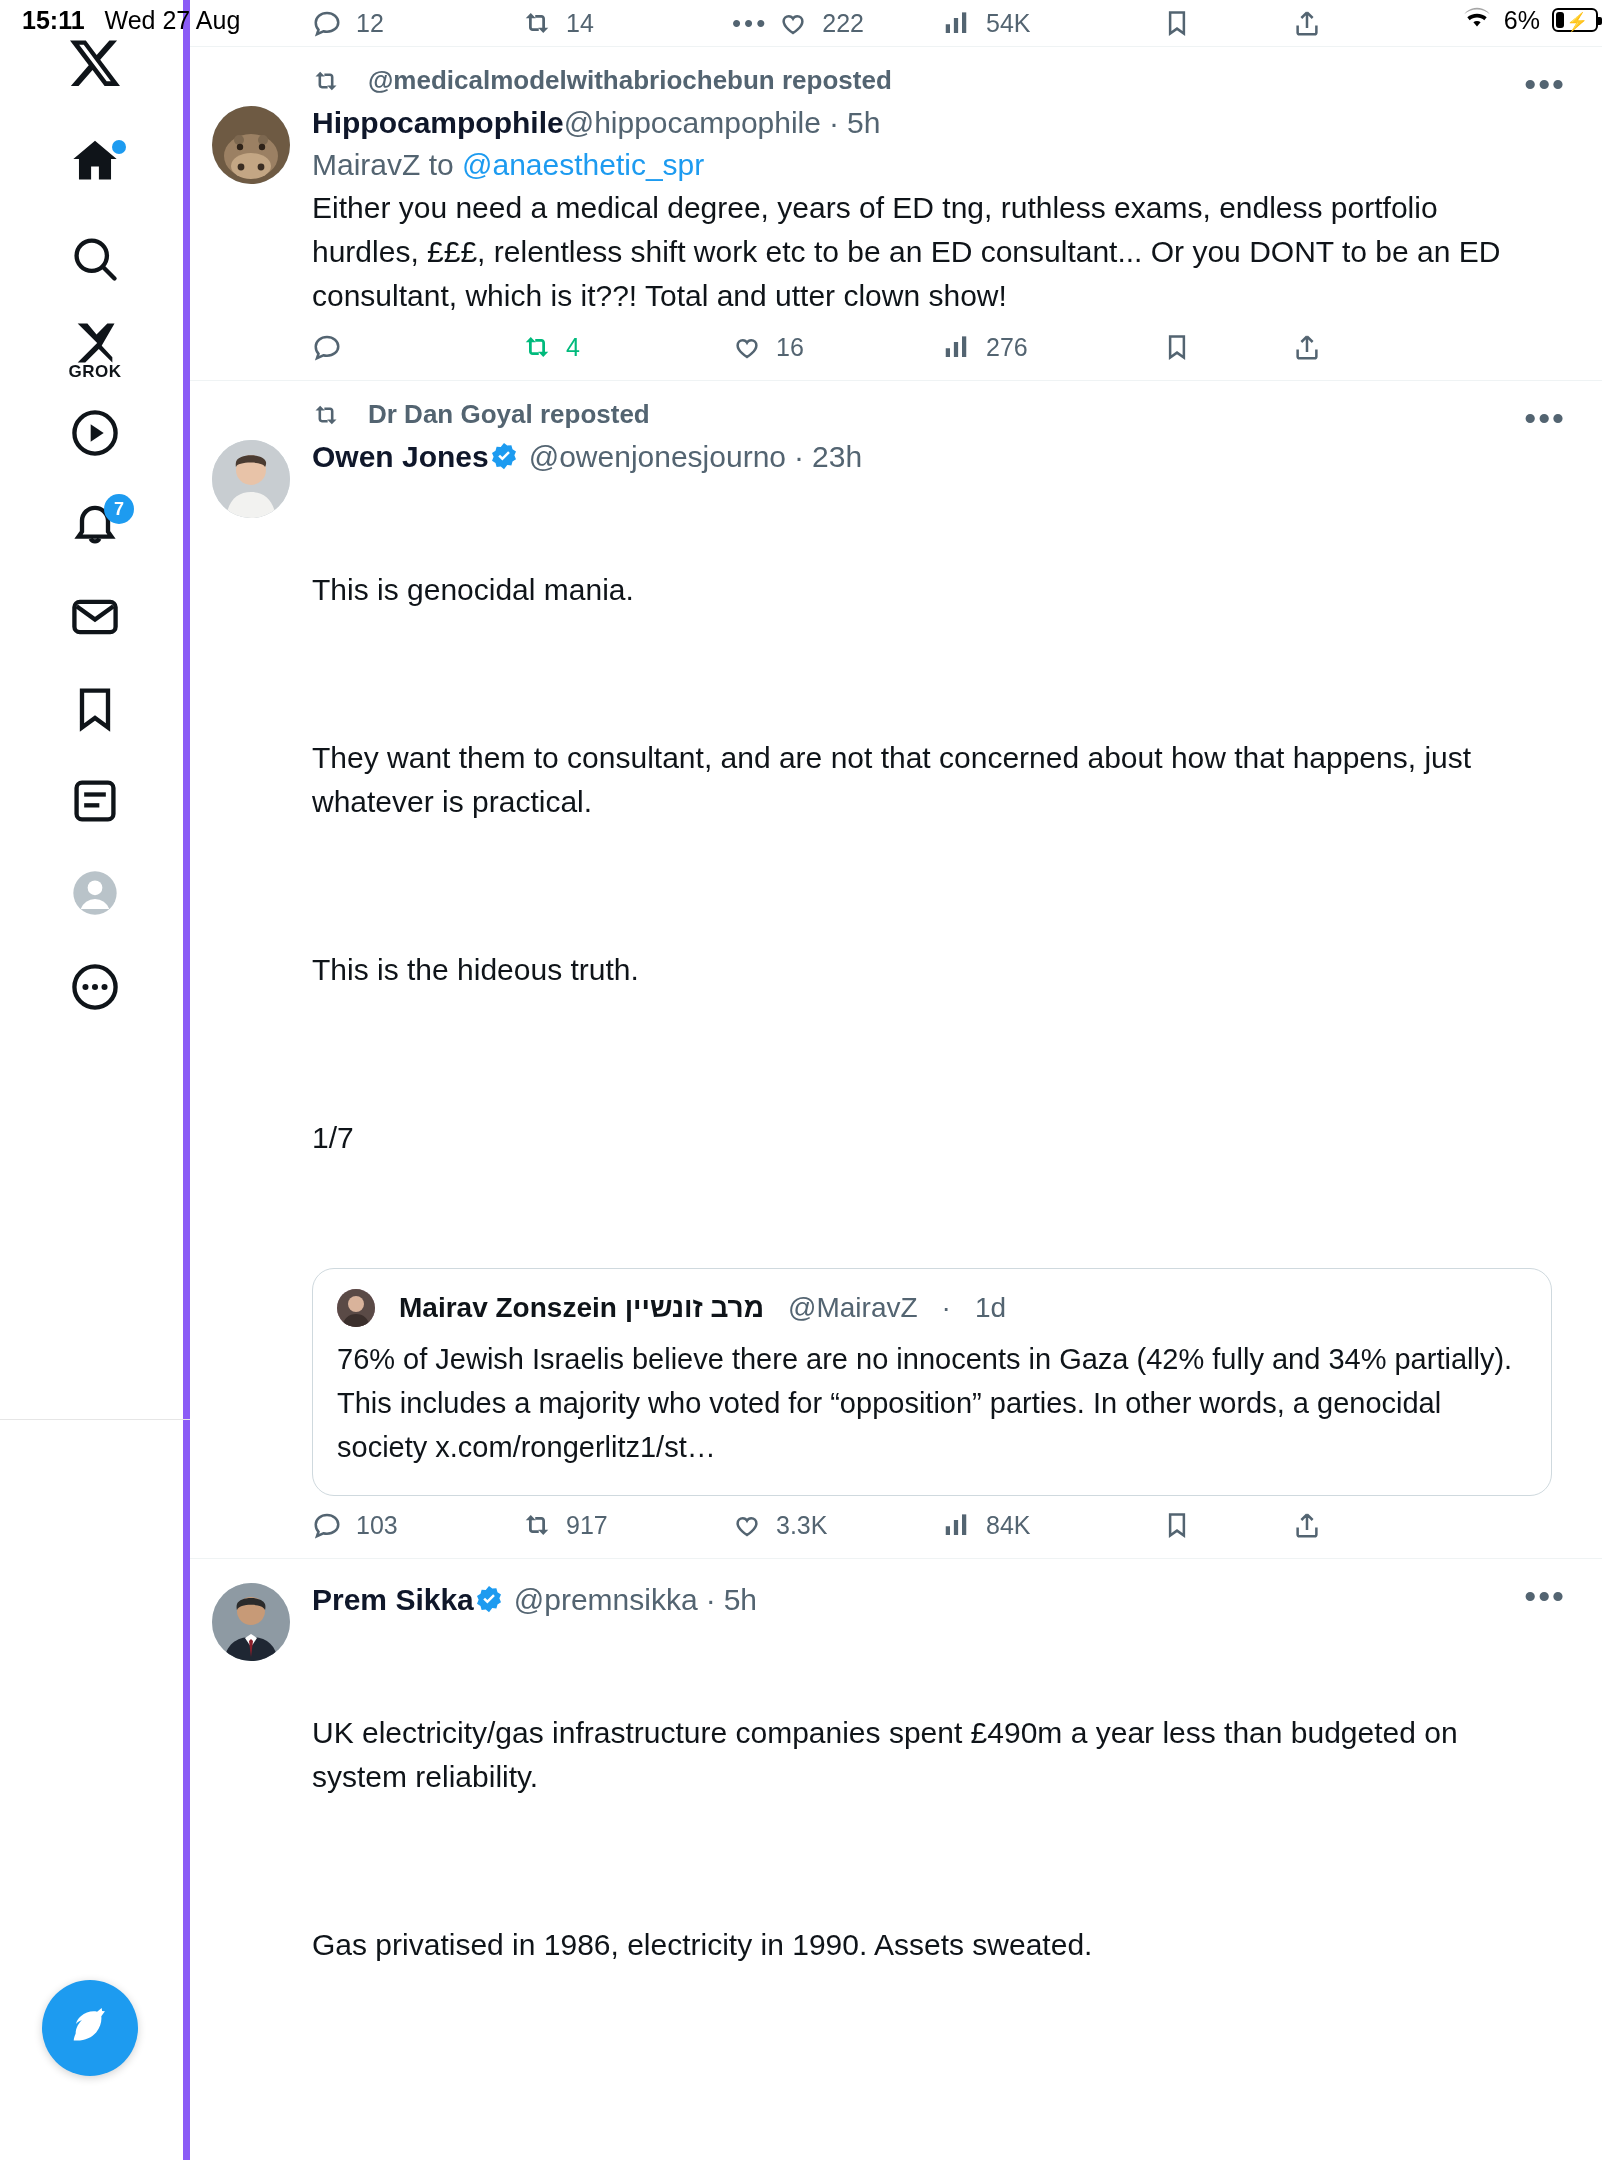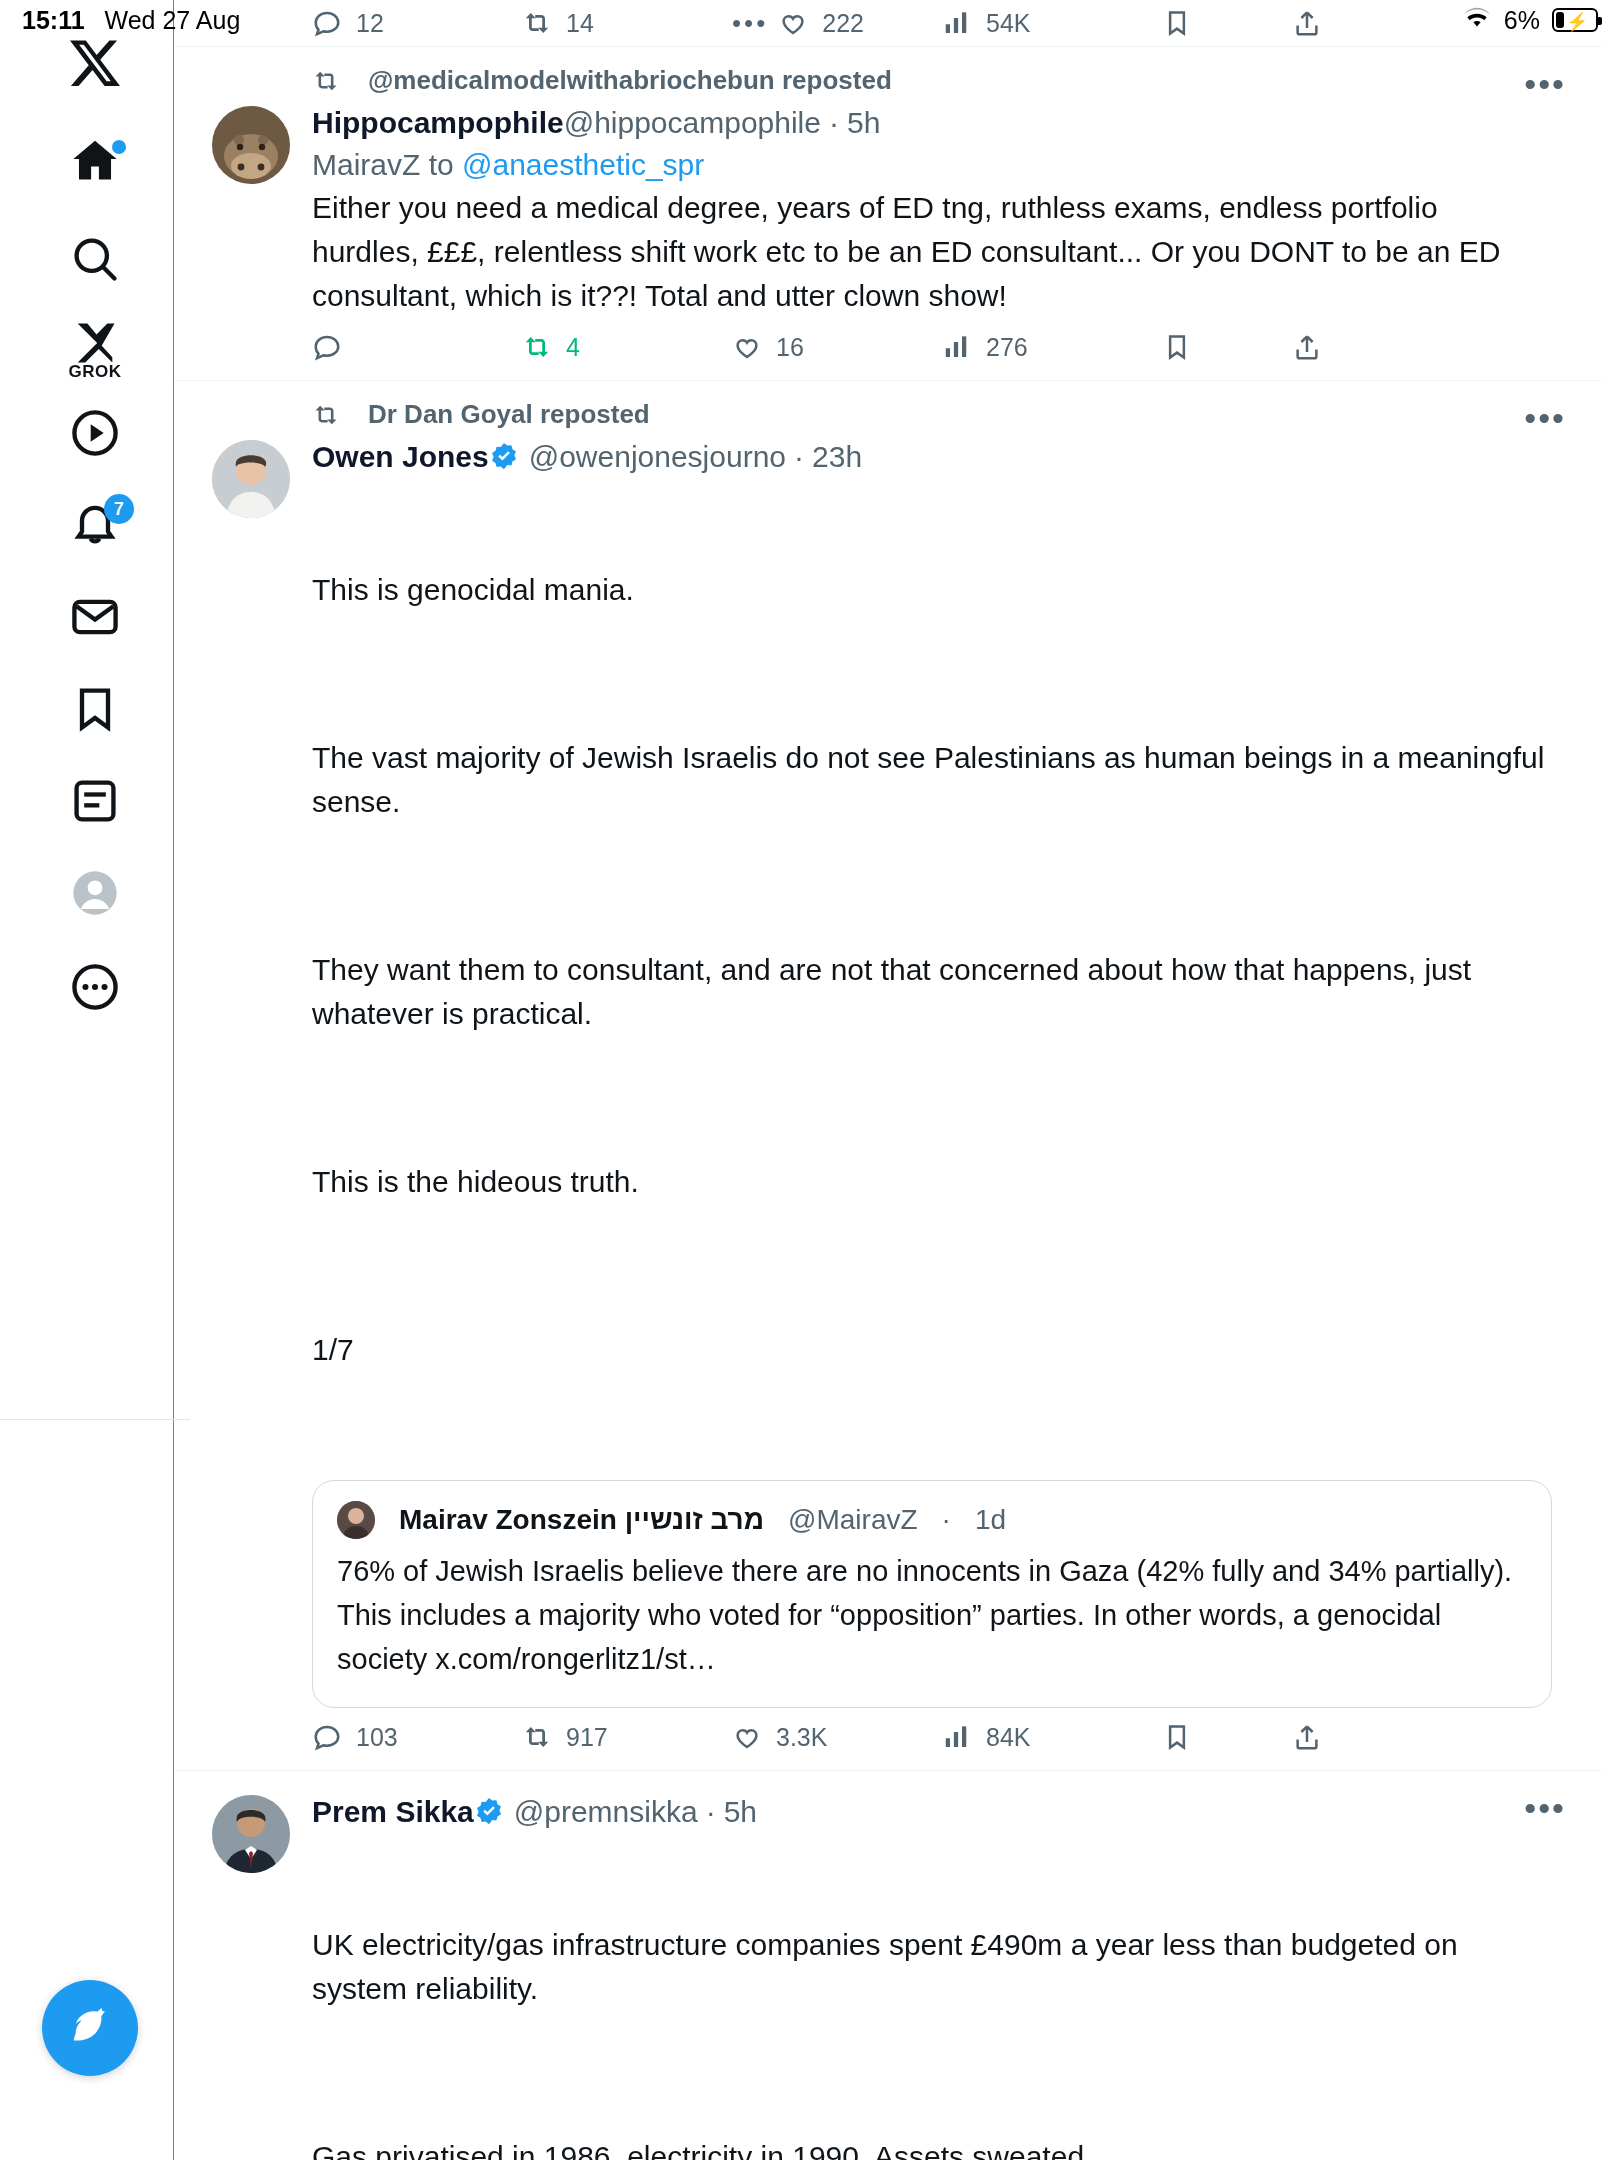--- a/index.html
+++ b/index.html
@@ -42,22 +42,22 @@
   }
   .batt .fill {
     position: absolute; left: 2px; top: 2px; bottom: 2px; width: 20%;
     background: #000; border-radius: 3px;
   }
   .bolt { position: absolute; left: 12px; top: 1px; font-size: 18px; color: #000; }
 
   
   .rail {
     position: absolute; left: 0; top: 0;
-    width: 174px; height: 2160px;
-    border-right: 1px solid #8b5cf6;
+    width: 190px; height: 2160px;
+    border-right: 7px solid #8b5cf6;
     background: #fff;
     z-index: 30;
   }
   .rail-inner { position: relative; width: 190px; height: 1420px; border-bottom: 1px solid #e6e6e6; }
   .rail-item {
     position: absolute; left: 0; width: 190px; height: 86px;
     display: flex; align-items: center; justify-content: center;
   }
   .rail-item svg { display: block; }
   .badge-dot {
@@ -463,21 +463,20 @@
                 </svg>
             </span>
             <span class="handle">@owenjonesjourno</span>
             <span class="dot-sep">·</span>
             <span class="time-ago">23h</span>
             <span class="more-dots" style="top:20px;">•••</span>
           </div>
 
           <div class="text">
             <p>This is genocidal mania.</p>
-            <p>The vast majority of Jewish Israelis do not see Palestinians as human beings in a meaningful sense.</p>
             <p>They want them to consultant, and are not that concerned about how that happens, just whatever is practical.</p>
             <p>This is the hideous truth.</p>
             <p>1/7</p>
           </div>
 
           <div class="quote">
             <div class="quote-head">
               <span class="q-avatar">
                 <svg width="38" height="38" viewBox="0 0 38 38">
                     <rect width="38" height="38" fill="#5a4a46"></rect>

